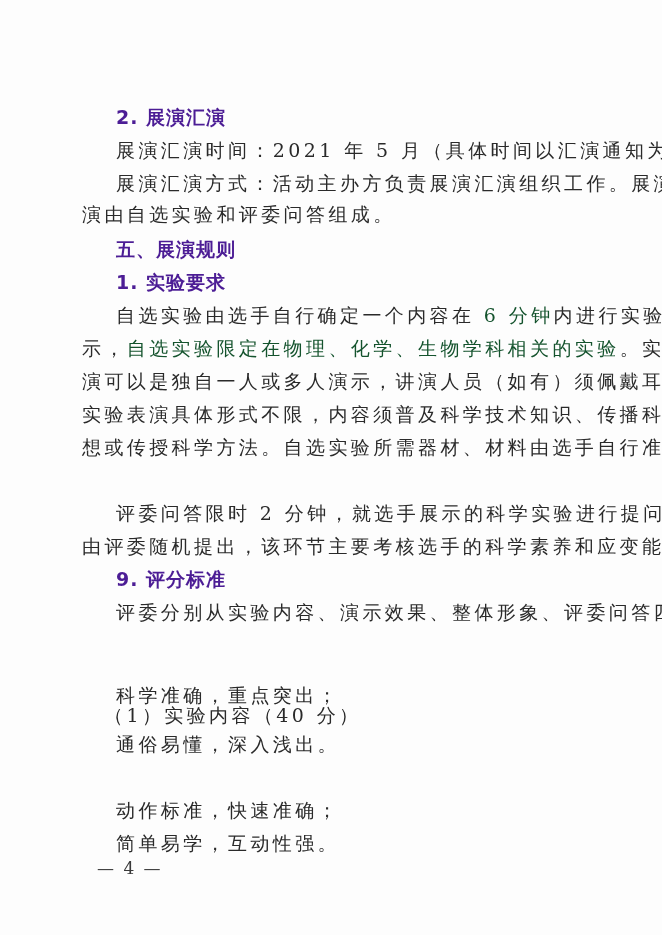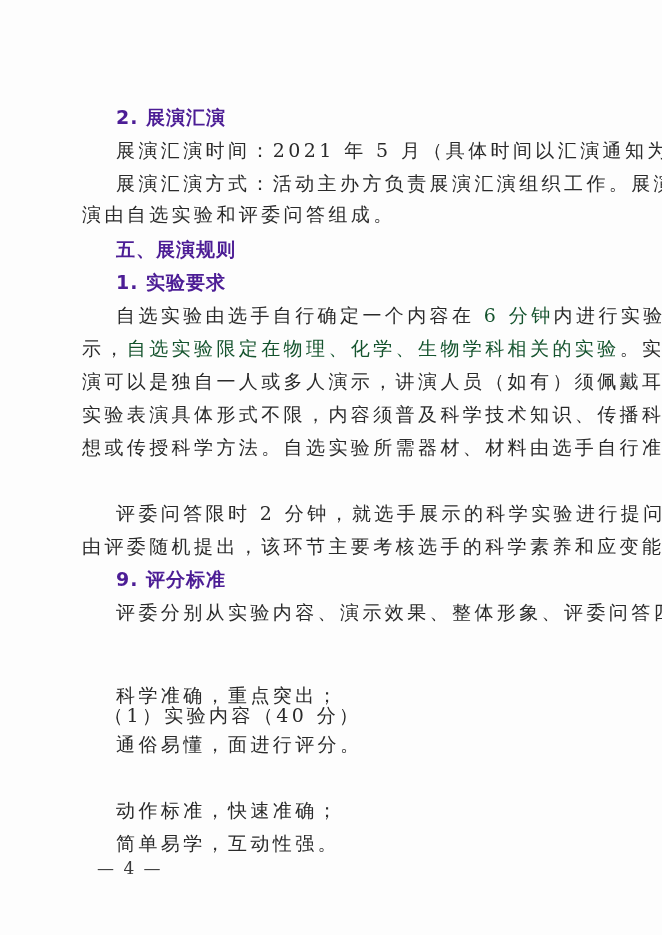--- a/index.html
+++ b/index.html
@@ -76,19 +76,19 @@
 
   <div class="line indent" style="top:497px;">评委问答限时 2 分钟，就选手展示的科学实验进行提问，问题</div>
   <div class="line" style="top:530px;">由评委随机提出，该环节主要考核选手的科学素养和应变能力。</div>
 
   <div class="line indent heading" style="top:563px;">9. 评分标准</div>
 
   <div class="line indent" style="top:596px;">评委分别从实验内容、演示效果、整体形象、评委问答四方</div>
 
   <div class="line" style="top:659px; left:104px;margin-top:40px;">（1）实验内容（40 分）</div>
   <div class="line indent" style="top:679px;">科学准确，重点突出；</div>
-  <div class="line indent" style="top:728px;">通俗易懂，面进行评分。</div>
+  <div class="line indent" style="top:728px;">通俗易懂，深入浅出。</div>
 
   <div class="line indent" style="top:827px;">简单易学，互动性强。</div>
   <div class="line indent" style="top:794px;">动作标准，快速准确；</div>
 
   <div class="footer">— 4 —</div>
 </div>
 
 </body></html>

